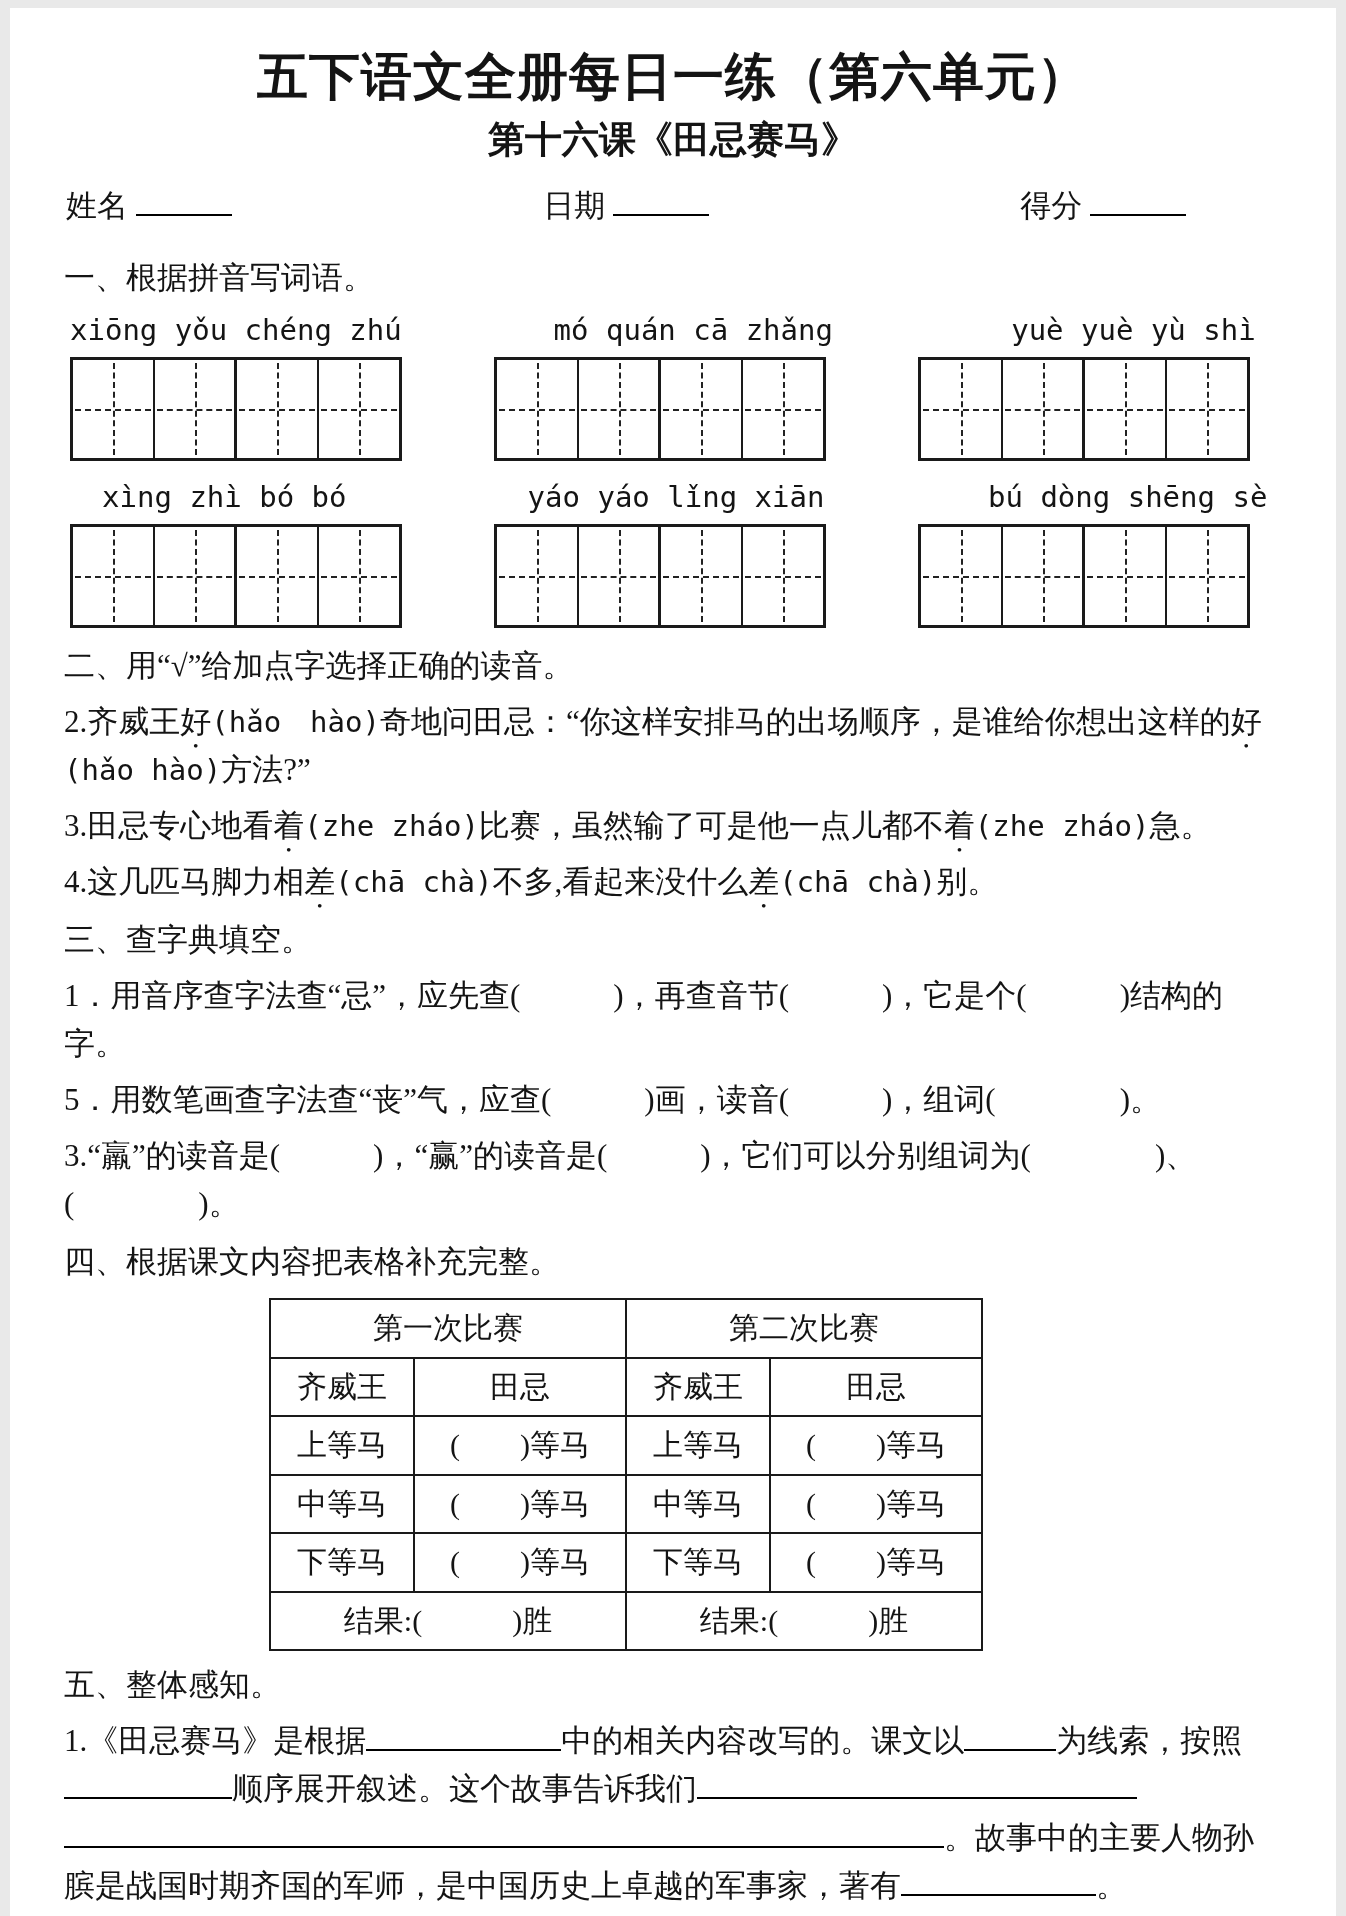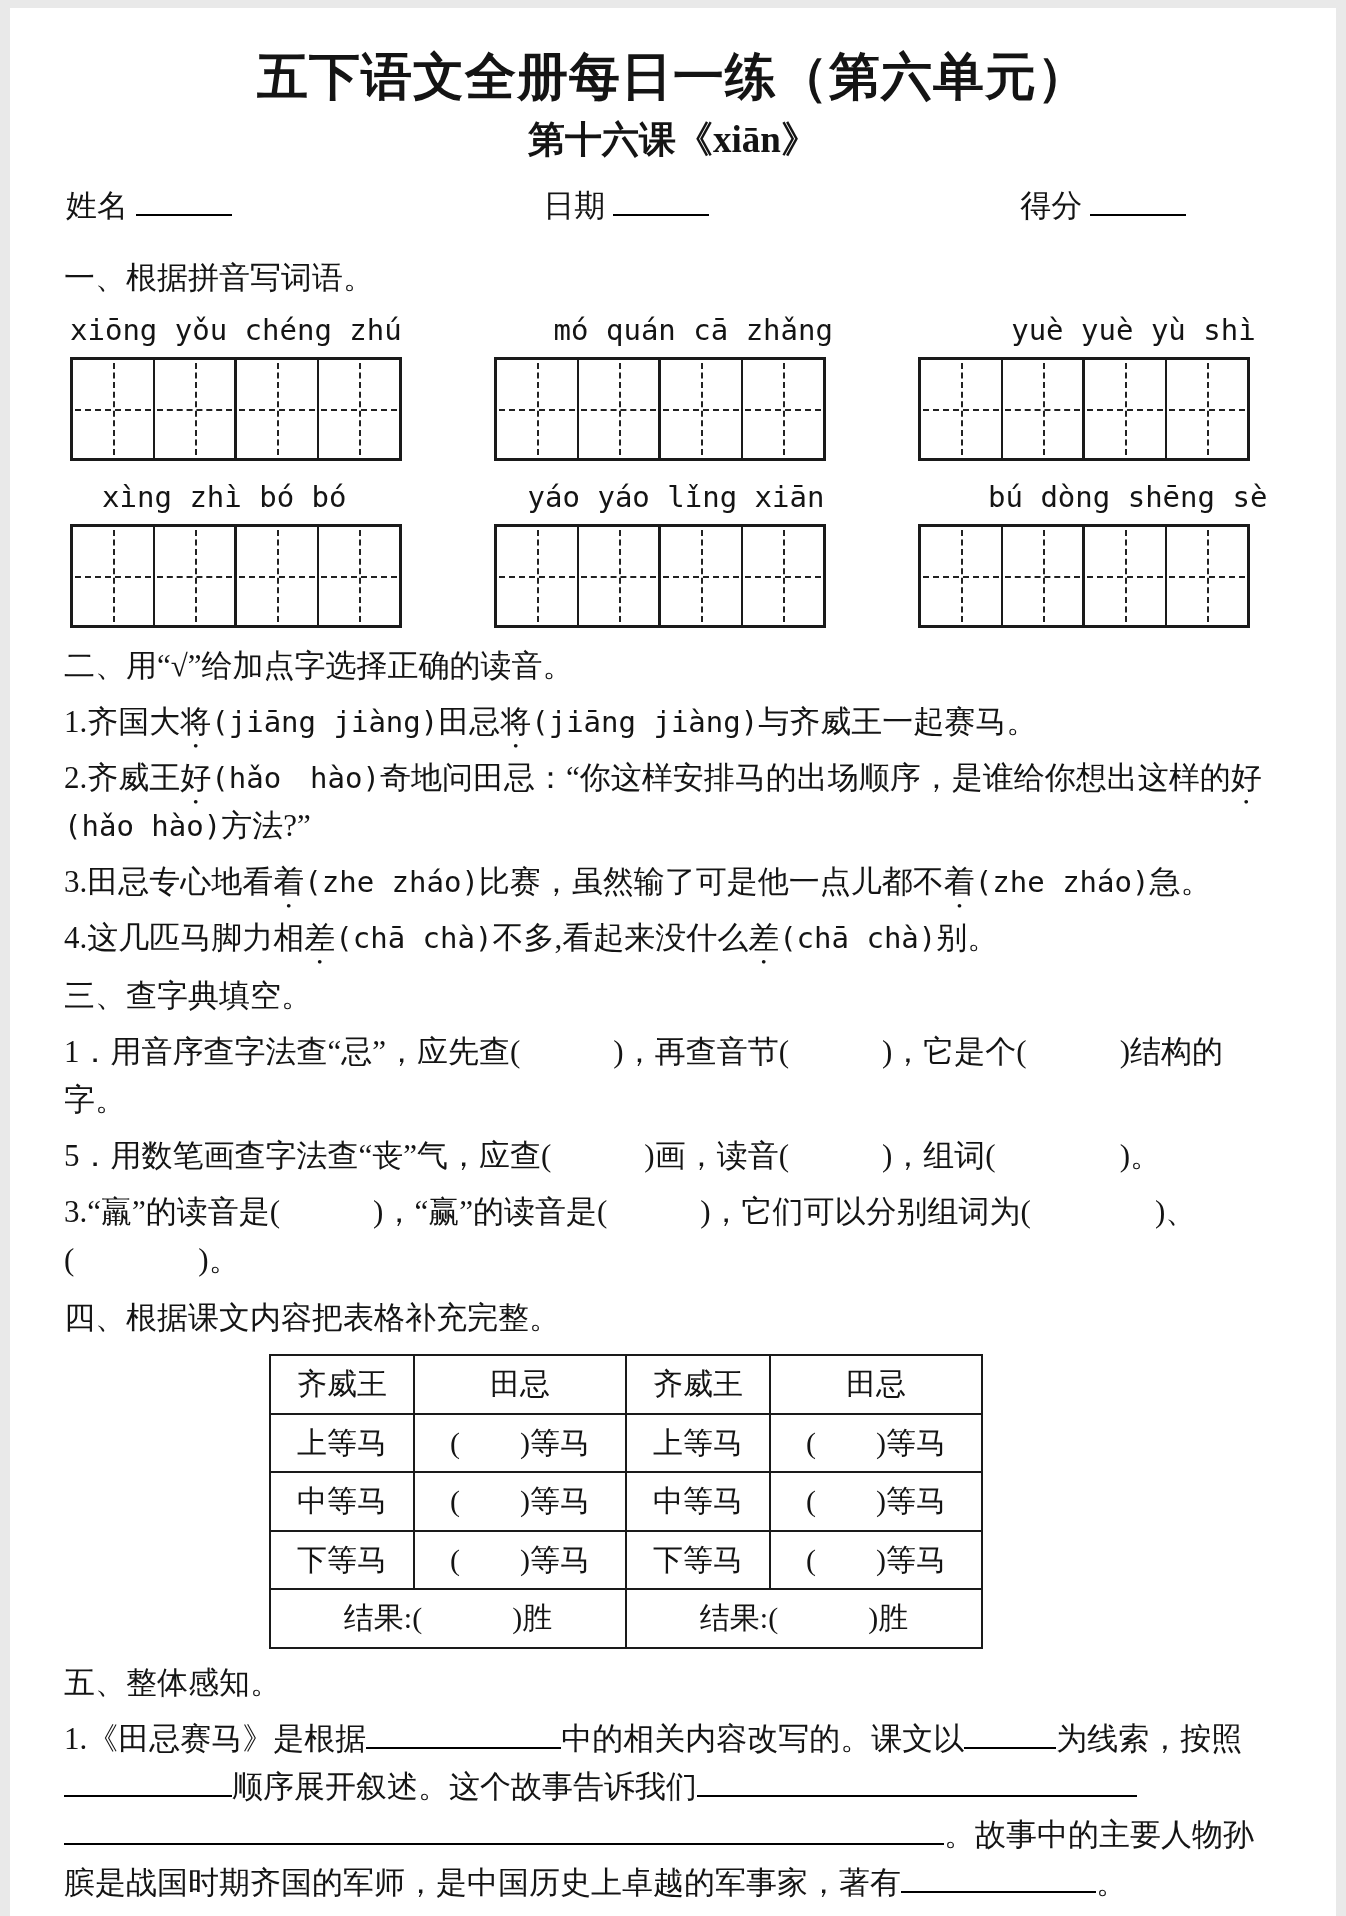--- a/index.html
+++ b/index.html
@@ -122,21 +122,21 @@
   }
   td.c-narrow{width:144px;}
   td.c-wide{width:212px;}
 </style>
 </head>
 <body>
 
 <div class="page">
 
   <div class="title">五下语文全册每日一练（第六单元）</div>
-  <div class="subtitle">第十六课《xiān》</div>
+  <div class="subtitle">第十六课《田忌赛马》</div>
 
   <div class="info-row">
     <span class="info-item">
       <span>姓名</span>
       <span class="bl" style="width:96px"></span>
     </span>
     <span class="info-item">
       <span>日期</span>
       <span class="bl" style="width:96px"></span>
     </span>
@@ -195,36 +195,39 @@
           <div class="cell"></div>
           <div class="cell"></div>
           <div class="cell"></div>
           <div class="cell"></div>
         </div>
       </div>
     </div>
 
   <p class="heading">二、用“√”给加点字选择正确的读音。</p>
   <div>
-      <p><span class="t">1.齐国大</span><span class="dd">将</span><span class="py">(jiāng jiàng)</span><span class="t">田忌</span><span class="dd">将</span><span class="py">(jiāng jiàng)</span><span class="t">与齐威王一起赛马。</span></p>
       <p><span class="t">2.齐威王</span><span class="dd">好</span><span class="py">(hǎo　hào)</span><span class="t">奇地问田忌：“你这样安排马的出场顺序，是谁给你想出这样的</span><span class="dd">好</span><span class="py">(hǎo hào)</span><span class="t">方法?”</span></p>
       <p><span class="t">3.田忌专心地看</span><span class="dd">着</span><span class="py">(zhe zháo)</span><span class="t">比赛，虽然输了可是他一点儿都不</span><span class="dd">着</span><span class="py">(zhe zháo)</span><span class="t">急。</span></p>
       <p><span class="t">4.这几匹马脚力相</span><span class="dd">差</span><span class="py">(chā chà)</span><span class="t">不多,看起来没什么</span><span class="dd">差</span><span class="py">(chā chà)</span><span class="t">别。</span></p>
     </div>
 
   <p class="heading">三、查字典填空。</p>
   <div>
       <p>1．用音序查字法查“忌”，应先查(　　　)，再查音节(　　　)，它是个(　　　)结构的字。</p>
       <p>5．用数笔画查字法查“丧”气，应查(　　　)画，读音(　　　)，组词(　　　　)。</p>
       <p>3.“羸”的读音是(　　　)，“赢”的读音是(　　　)，它们可以分别组词为(　　　　)、(　　　　)。</p>
     </div>
 
   <p class="heading">四、根据课文内容把表格补充完整。</p>
   <table class="race">
     <tbody>
+        <tr>
+          <td colspan="2">第一次比赛</td>
+          <td colspan="2">第二次比赛</td>
+        </tr>
         <tr>
           <td class="c-narrow">齐威王</td>
           <td class="c-wide">田忌</td>
           <td class="c-narrow">齐威王</td>
           <td class="c-wide">田忌</td>
         </tr>
         <tr>
           <td class="c-narrow">上等马</td>
           <td class="c-wide">(　　)等马</td>
           <td class="c-narrow">上等马</td>

